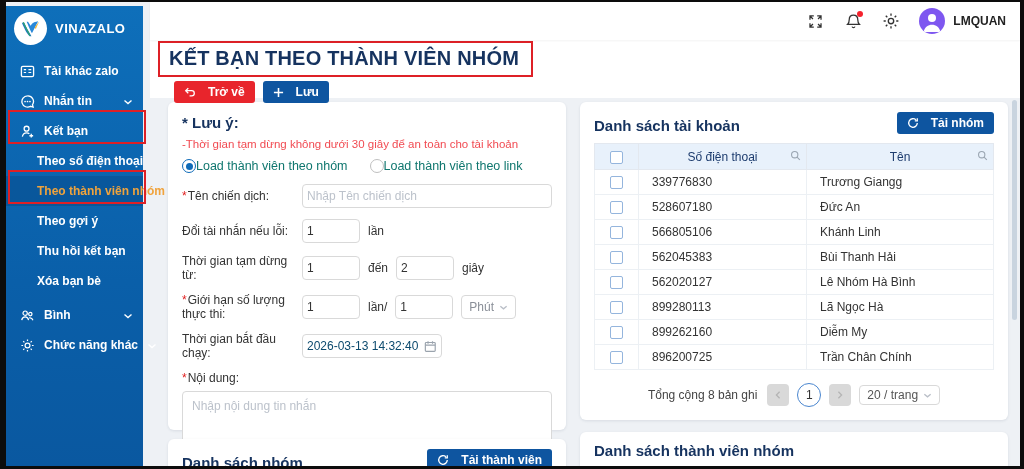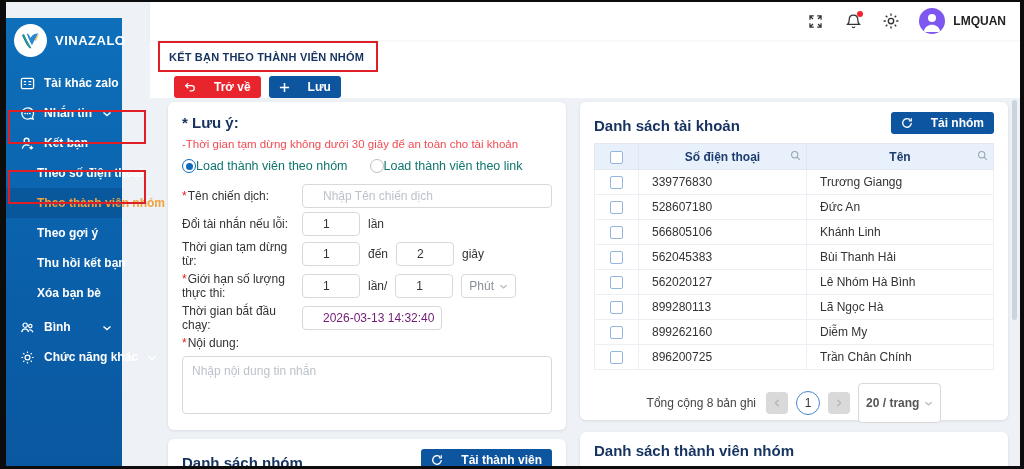--- a/index.html
+++ b/index.html
@@ -2,21 +2,21 @@
 <html><head>
 <meta charset="utf-8">
 <style>
   * { box-sizing: border-box; margin: 0; padding: 0; }
   html,body { width:1024px; height:469px; overflow:hidden; background:#0c0c0c;
     font-family:"Liberation Sans", sans-serif; }
   .frame { position:absolute; top:2px; left:6px; right:4px; bottom:3px;
     background:#eef1f5; overflow:hidden; }
 
   
-  .sidebar { position:absolute; left:0; top:16px; bottom:0; width:116px;
+  .sidebar { position:absolute; left:0; top:4px; bottom:0; width:137px;
     background:linear-gradient(180deg,#0e6fba 0%, #0a5fa9 60%, #0a58a0 100%); z-index:5; }
   .brand { display:flex; align-items:center; gap:8px; padding:5px 8px; height:44px; }
   .brand-logo { width:33px; height:33px; border-radius:50%; background:#fff; flex:0 0 auto;
     display:flex; align-items:center; justify-content:center; }
   .brand-name { color:#fff; font-size:13px; font-weight:bold; letter-spacing:.5px; }
   .nav { padding-top:6px; }
   .s-item, .s-sub { height:30px; display:flex; align-items:center; gap:9px;
     padding:0 10px 0 13px; color:#fff; font-size:12px; font-weight:600; cursor:pointer; }
   .s-sub { padding-left:31px; }
   .s-sub.active { background:rgba(0,30,70,.18); color:#f0a33c; }
@@ -35,23 +35,23 @@
     background:#f5222d; }
   .userbox { display:flex; align-items:center; gap:8px; cursor:pointer; }
   .avatar { width:26px; height:26px; border-radius:50%; background:#7e57f0;
     display:flex; align-items:flex-end; justify-content:center; overflow:hidden; }
   .username { font-size:12px; font-weight:600; color:#222; }
 
   
   .pagehead { position:absolute; left:144px; top:38px; right:0; height:58px; background:#fff; z-index:3; }
   .title-wrap { display:inline-block; margin:1px 0 0 8px; padding:4px 12px 5px 9px;
     border:2px solid #de2026; }
-  .page-title { font-size:11px; font-weight:bold; color:#16335f; letter-spacing:.2px; }
+  .page-title { font-size:20px; font-weight:bold; color:#16335f; letter-spacing:.2px; }
   .head-btns { display:flex; gap:8px; margin:4px 0 0 24px; }
-  .btn { display:inline-flex; align-items:center; gap:18px; height:22px; padding:0 10px;
+  .btn { display:inline-flex; align-items:center; gap:12px; height:22px; padding:0 10px;
     border:none; border-radius:3px; font-size:12px; font-weight:600; cursor:pointer;
     font-family:"Liberation Sans", sans-serif; }
   .btn-red { background:#e8252c; color:#fff; }
   .btn-blue { background:#0e55a0; color:#fff; }
   .btn svg { display:block; }
 
   
   .content { position:absolute; left:144px; top:96px; right:0; bottom:0;
     background:#eef1f5; overflow:hidden; }
   .card { position:absolute; background:#fff; border-radius:6px;
@@ -65,60 +65,60 @@
 
   
   .note-title { font-size:15px; font-weight:bold; color:#16335f; margin-bottom:7px; }
   .note-text { font-size:11.5px; color:#f14b52; margin-bottom:9px; }
   .radio-row { display:flex; align-items:center; gap:22px; margin-bottom:11px; }
   .radio-opt { display:flex; align-items:center; font-size:12.5px; color:#0f766e; cursor:pointer; }
   .radio { width:14px; height:14px; border-radius:50%; border:1.5px solid #bfbfbf; background:#fff;
     display:flex; align-items:center; justify-content:center; }
   .radio.checked { border-color:#0d6ab8; }
   .radio.checked .dot { width:7px; height:7px; border-radius:50%; background:#0d6ab8; }
-  .f-row { display:flex; align-items:center; margin-bottom:4px; }
+  .f-row { display:flex; align-items:center; margin-bottom:11px; }
   .f-label { width:120px; flex:0 0 auto; font-size:12px; color:#333; }
   .star { color:#e02020; margin-right:1px; }
   .in { height:24px; border:1px solid #d9d9d9; border-radius:4px; font-size:12px; color:#333;
-    padding:0 20px; font-family:"Liberation Sans", sans-serif; outline:none; background:#fff; }
+    padding:0 4px; font-family:"Liberation Sans", sans-serif; outline:none; background:#fff; }
   .in::placeholder { color:#bcc2cb; }
   .in-wide { flex:1; min-width:0; }
   .in-num { width:58px; }
   .unit { font-size:12px; color:#333; margin:0 8px; white-space:nowrap; }
   .in-date { width:140px; display:flex; align-items:center; justify-content:space-between;
     gap:6px; cursor:pointer; }
-  .in-date span { font-size:12px; color:#701a75; white-space:nowrap; }
+  .in-date span { font-size:12px; color:#0c4a6e; white-space:nowrap; }
   .sel { height:24px; border:1px solid #d9d9d9; border-radius:4px; background:#fff;
     display:inline-flex; align-items:center; gap:5px; padding:0 7px; font-size:12px;
     color:#8a8f98; cursor:pointer; white-space:nowrap; }
   .ta-label { margin-bottom:6px; }
   .ta { width:100%; height:58px; border:1px solid #d9d9d9; border-radius:4px; resize:none;
     font-family:"Liberation Sans", sans-serif; font-size:12px; color:#333; padding:7px 9px; outline:none; }
   .ta::placeholder { color:#bcc2cb; }
 
   
   .tbl { width:100%; border-collapse:collapse; margin-top:9px; border:1px solid #e3e8ef;
     table-layout:fixed; }
-  .tbl th { background:#e8f1fb; color:#1d3c6e; font-size:12px; font-weight:700;
+  .tbl th { background:#e8f1fb; color:#1d3c6e; font-size:12px; font-weight:400;
     height:26px; position:relative; border:1px solid #e3e8ef; text-align:center; }
   .tbl td { height:25px; font-size:12px; color:#333; border:1px solid #ecf0f4;
     padding:0 13px; background:#fff; }
   .col-cb { width:44px; }
   .col-phone { width:168px; }
   .td-c { text-align:center; padding:0 !important; }
   .cb { width:13px; height:13px; border:1.5px solid #94b5dd; border-radius:2px; background:#fff;
     display:inline-block; vertical-align:middle; cursor:pointer; }
   .th-search { position:absolute; right:5px; top:50%; transform:translateY(-50%); cursor:pointer; }
   .pagination { display:flex; align-items:center; justify-content:center; gap:8px; margin-top:13px; }
   .pg-total { font-size:12px; color:#444; margin-right:2px; }
   .pg-btn { width:22px; height:22px; border-radius:4px; background:#d9d9d9; border:none;
     color:#b0b0b0; font-size:11px; display:flex; align-items:center; justify-content:center; cursor:default; }
   .pg-cur { width:24px; height:24px; border-radius:50%; border:1px solid #4a86cf; background:#fff;
     color:#333; font-size:12px; display:flex; align-items:center; justify-content:center; cursor:pointer; }
-  .pg-size { height:40px;font-weight:bold; }
+  .pg-size { height:20px; }
 
   
   .anno { position:absolute; border:2px solid #de2026; pointer-events:none; z-index:40;
     background:transparent; }
   .anno-ketban { left:2px; top:108px; width:138px; height:34px; }
   .anno-thanhvien { left:2px; top:168px; width:138px; height:34px; }
 
   
   .scrollbar { position:absolute; right:3px; top:2px; width:5px; height:220px;
     background:#c9d4df; border-radius:3px; cursor:pointer; }

